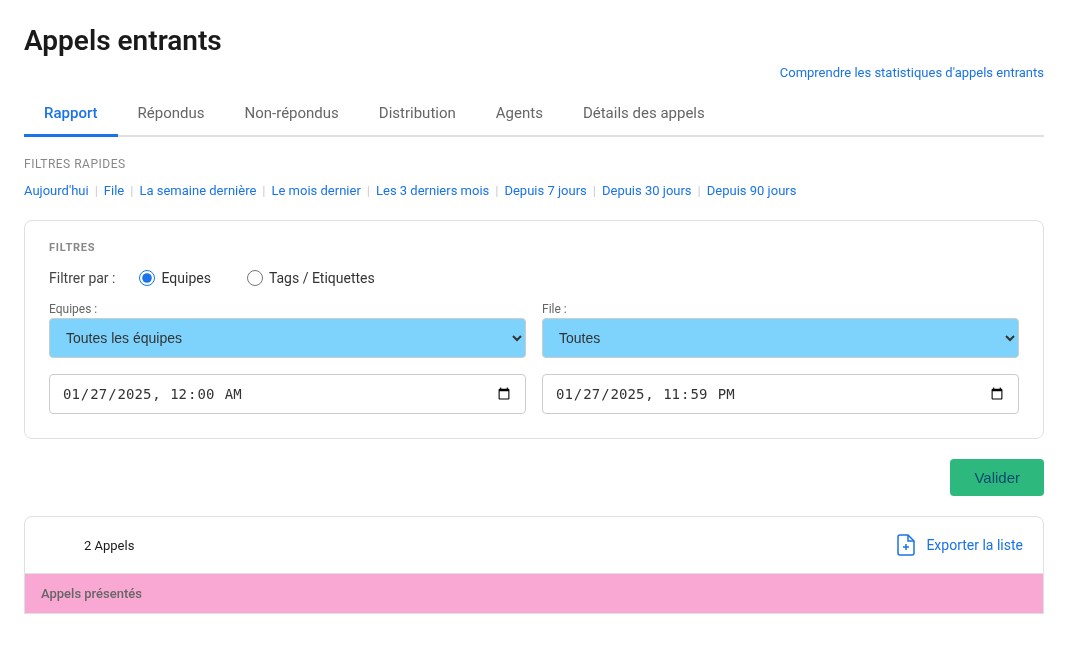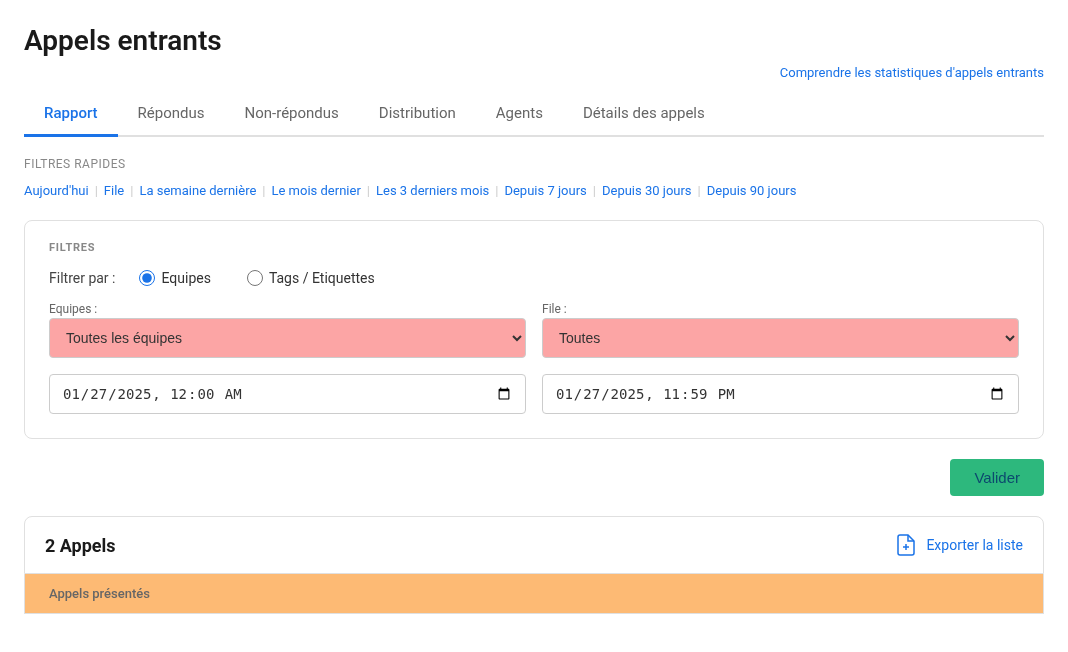--- a/index.html
+++ b/index.html
@@ -147,21 +147,21 @@
       color: #666;
       margin-bottom: 2px;
     }
     .select-group select {
       width: 100%;
       padding: 10px 32px 10px 12px;
       border: 1px solid #ccc;
       border-radius: 4px;
       font-size: 14px;
       color: #333;
-      background: #fca5a5;
+      background: #7dd3fc;
       appearance: auto;
       cursor: pointer;
     }
 
     .date-row {
       display: flex;
       gap: 16px;
     }
     .date-group {
       flex: 1;
@@ -198,45 +198,46 @@
     .results-bar {
       background: #fff;
       border: 1px solid #e0e0e0;
       border-radius: 8px 8px 0 0;
       padding: 16px 20px;
       display: flex;
       align-items: center;
       justify-content: space-between;
     }
     .results-count {
-      font-size: 18px;
-      font-weight: 700;
+      font-size: 13px;
+      font-weight: 400;
       color: #1a1a1a;
+      margin-left: 39px;
     }
     .export-link {
       display: flex;
       align-items: center;
       gap: 8px;
       color: #1a73e8;
       font-size: 14px;
       cursor: pointer;
       text-decoration: none;
     }
     .export-icon {
       width: 24px;
       height: 24px;
       color: #1a73e8;
     }
 
     
     .table-header-row {
-      background: #fdba74;
+      background: #f9a8d4;
       border: 1px solid #e0e0e0;
       border-top: none;
-      padding: 12px 24px;
+      padding: 12px 16px;
       display: flex;
       border-radius: 0 0 0 0;
     }
     .table-header-cell {
       font-size: 13px;
       color: #666;
       font-weight: 500;
     }
   </style>
 </head>

